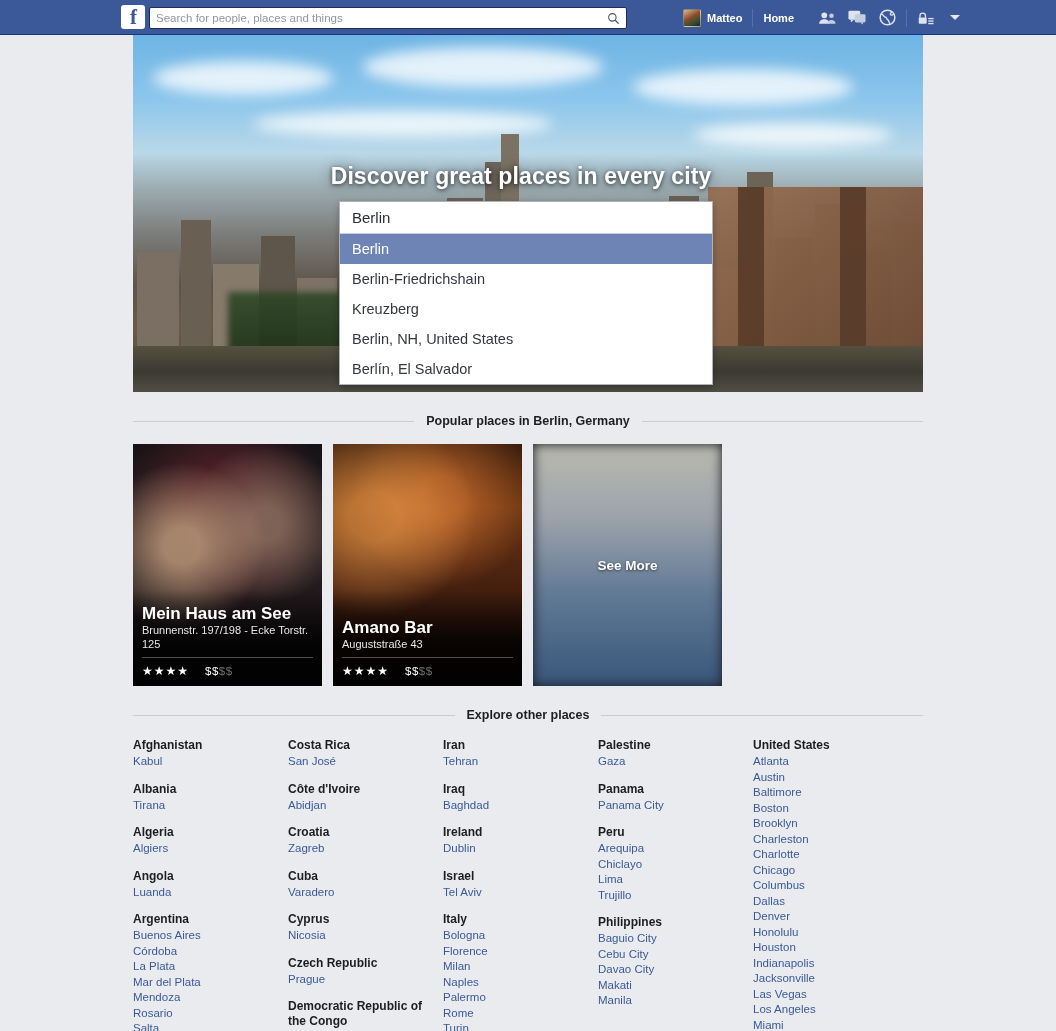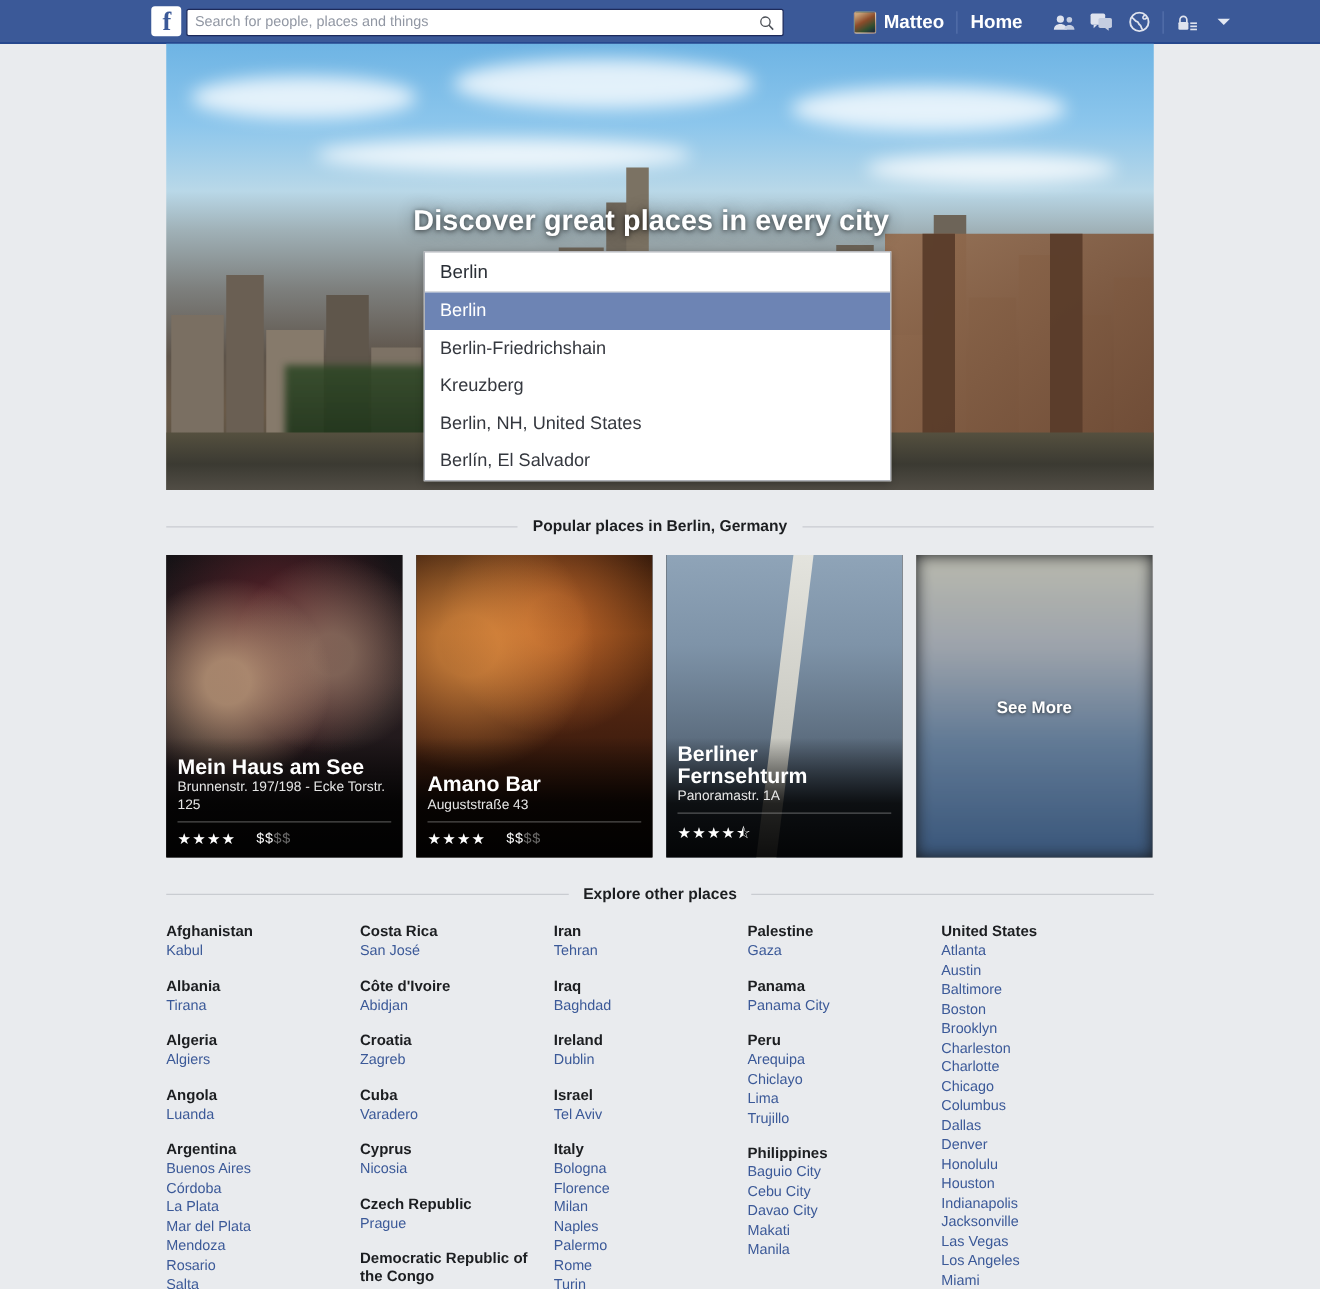--- a/index.html
+++ b/index.html
@@ -53,21 +53,21 @@
   .nav-user {
     display: flex; align-items: center; gap: 6px;
     padding: 0 8px; height: 35px; cursor: pointer;
   }
   .avatar {
     width: 18px; height: 18px; border-radius: 2px;
     background: linear-gradient(150deg,#c9a37a 10%,#8b4b2a 45%,#2f4f2f 75%,#17223f 100%);
     border: 1px solid rgba(255,255,255,.35);
   }
   .nav-label {
-    color: #fff; font-size: 15px; font-weight: bold;
+    color: #fff; font-size: 11px; font-weight: bold;
     white-space: nowrap;
   }
   .nav-sep { width: 1px; height: 18px; background: #5671ab; margin: 0 2px; }
   .nav-icons { display: flex; align-items: center; gap: 4px; margin-left: 12px; }
   .nav-icon {
     width: 26px; height: 26px; display: flex;
     align-items: center; justify-content: center;
     cursor: pointer; border-radius: 2px;
   }
   .nav-icon svg { display: block; }
@@ -381,31 +381,20 @@
         <div class="card-info">
           <div class="card-title">Amano Bar</div>
           <div class="card-addr">Auguststraße 43</div>
           <div class="card-meta">
             <span class="stars">★★★★</span>
             <span class="price"><span class="on">$$</span><span class="off">$$</span></span>
           </div>
         </div>
       </div>
 
-      <div class="card card-3">
-        <div class="card-bg"></div>
-        <div class="card-shade"></div>
-        <div class="card-info">
-          <div class="card-title">Berliner Fernsehturm</div>
-          <div class="card-addr">Panoramastr. 1A</div>
-          <div class="card-meta">
-            <span class="stars">★★★★⯪</span>
-          </div>
-        </div>
-      </div>
 
       <div class="card card-4">
         <div class="card-bg"></div>
         <div class="see-more">See More</div>
       </div>
 
     </div>
 
     <div class="explore">
       <div class="section-head">

